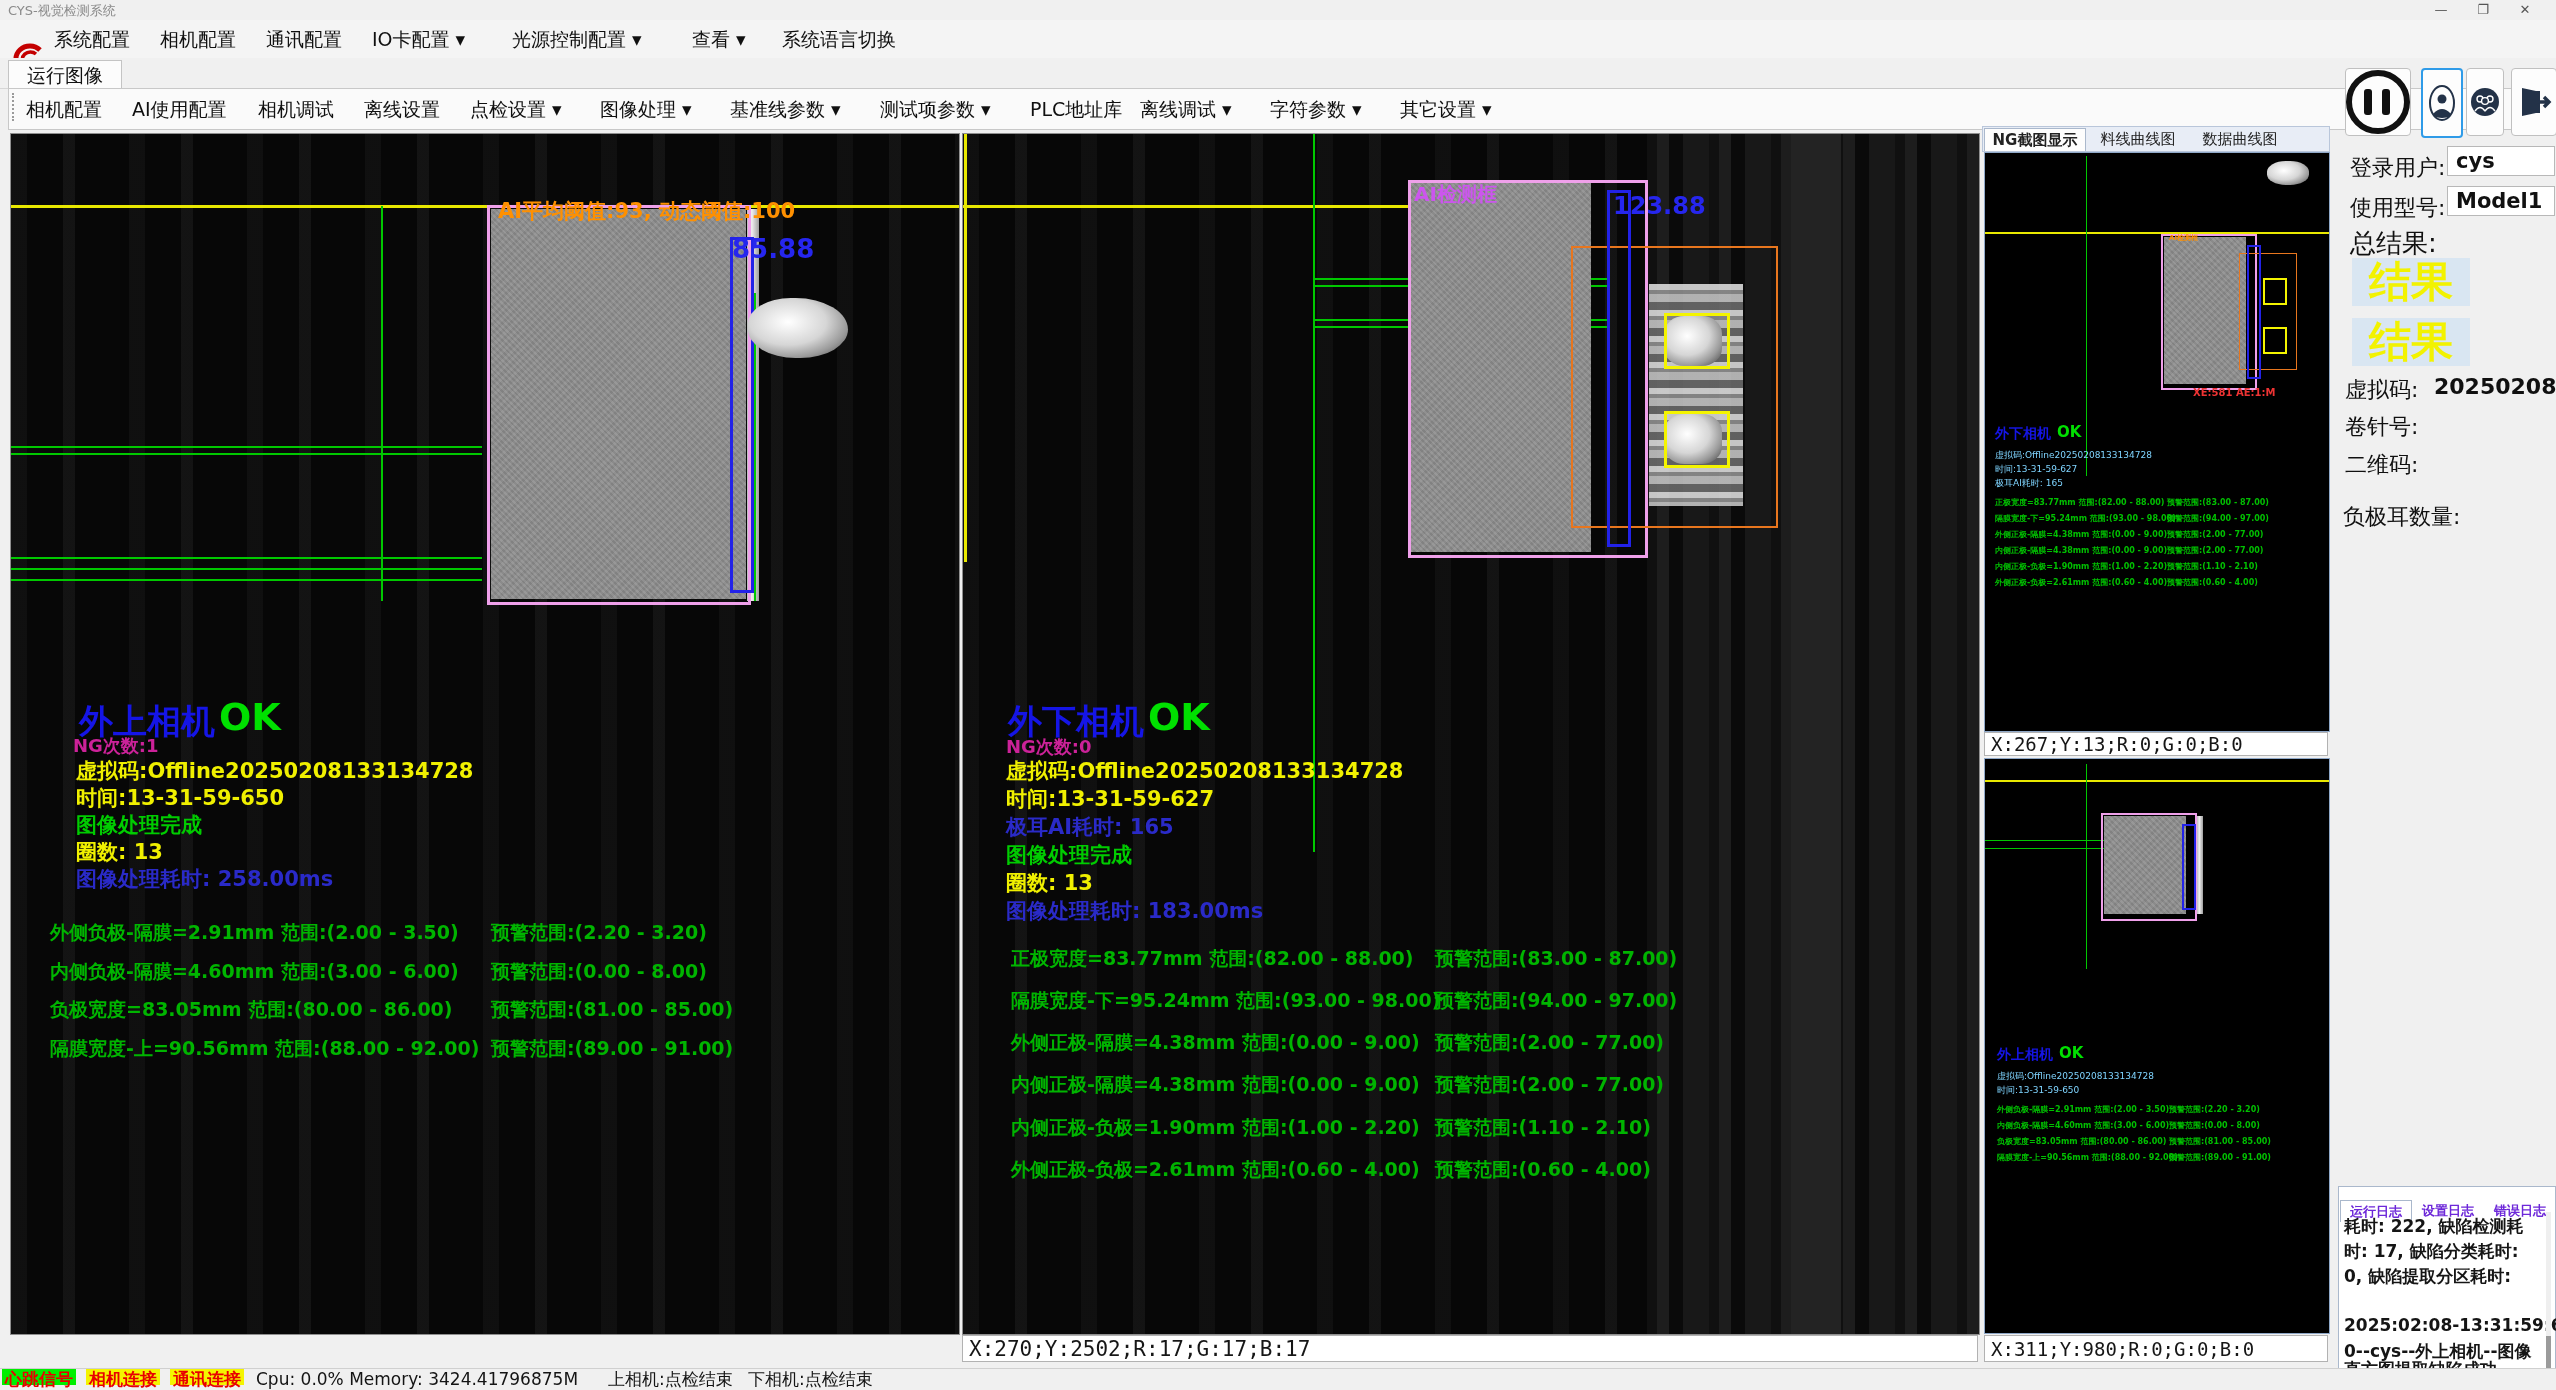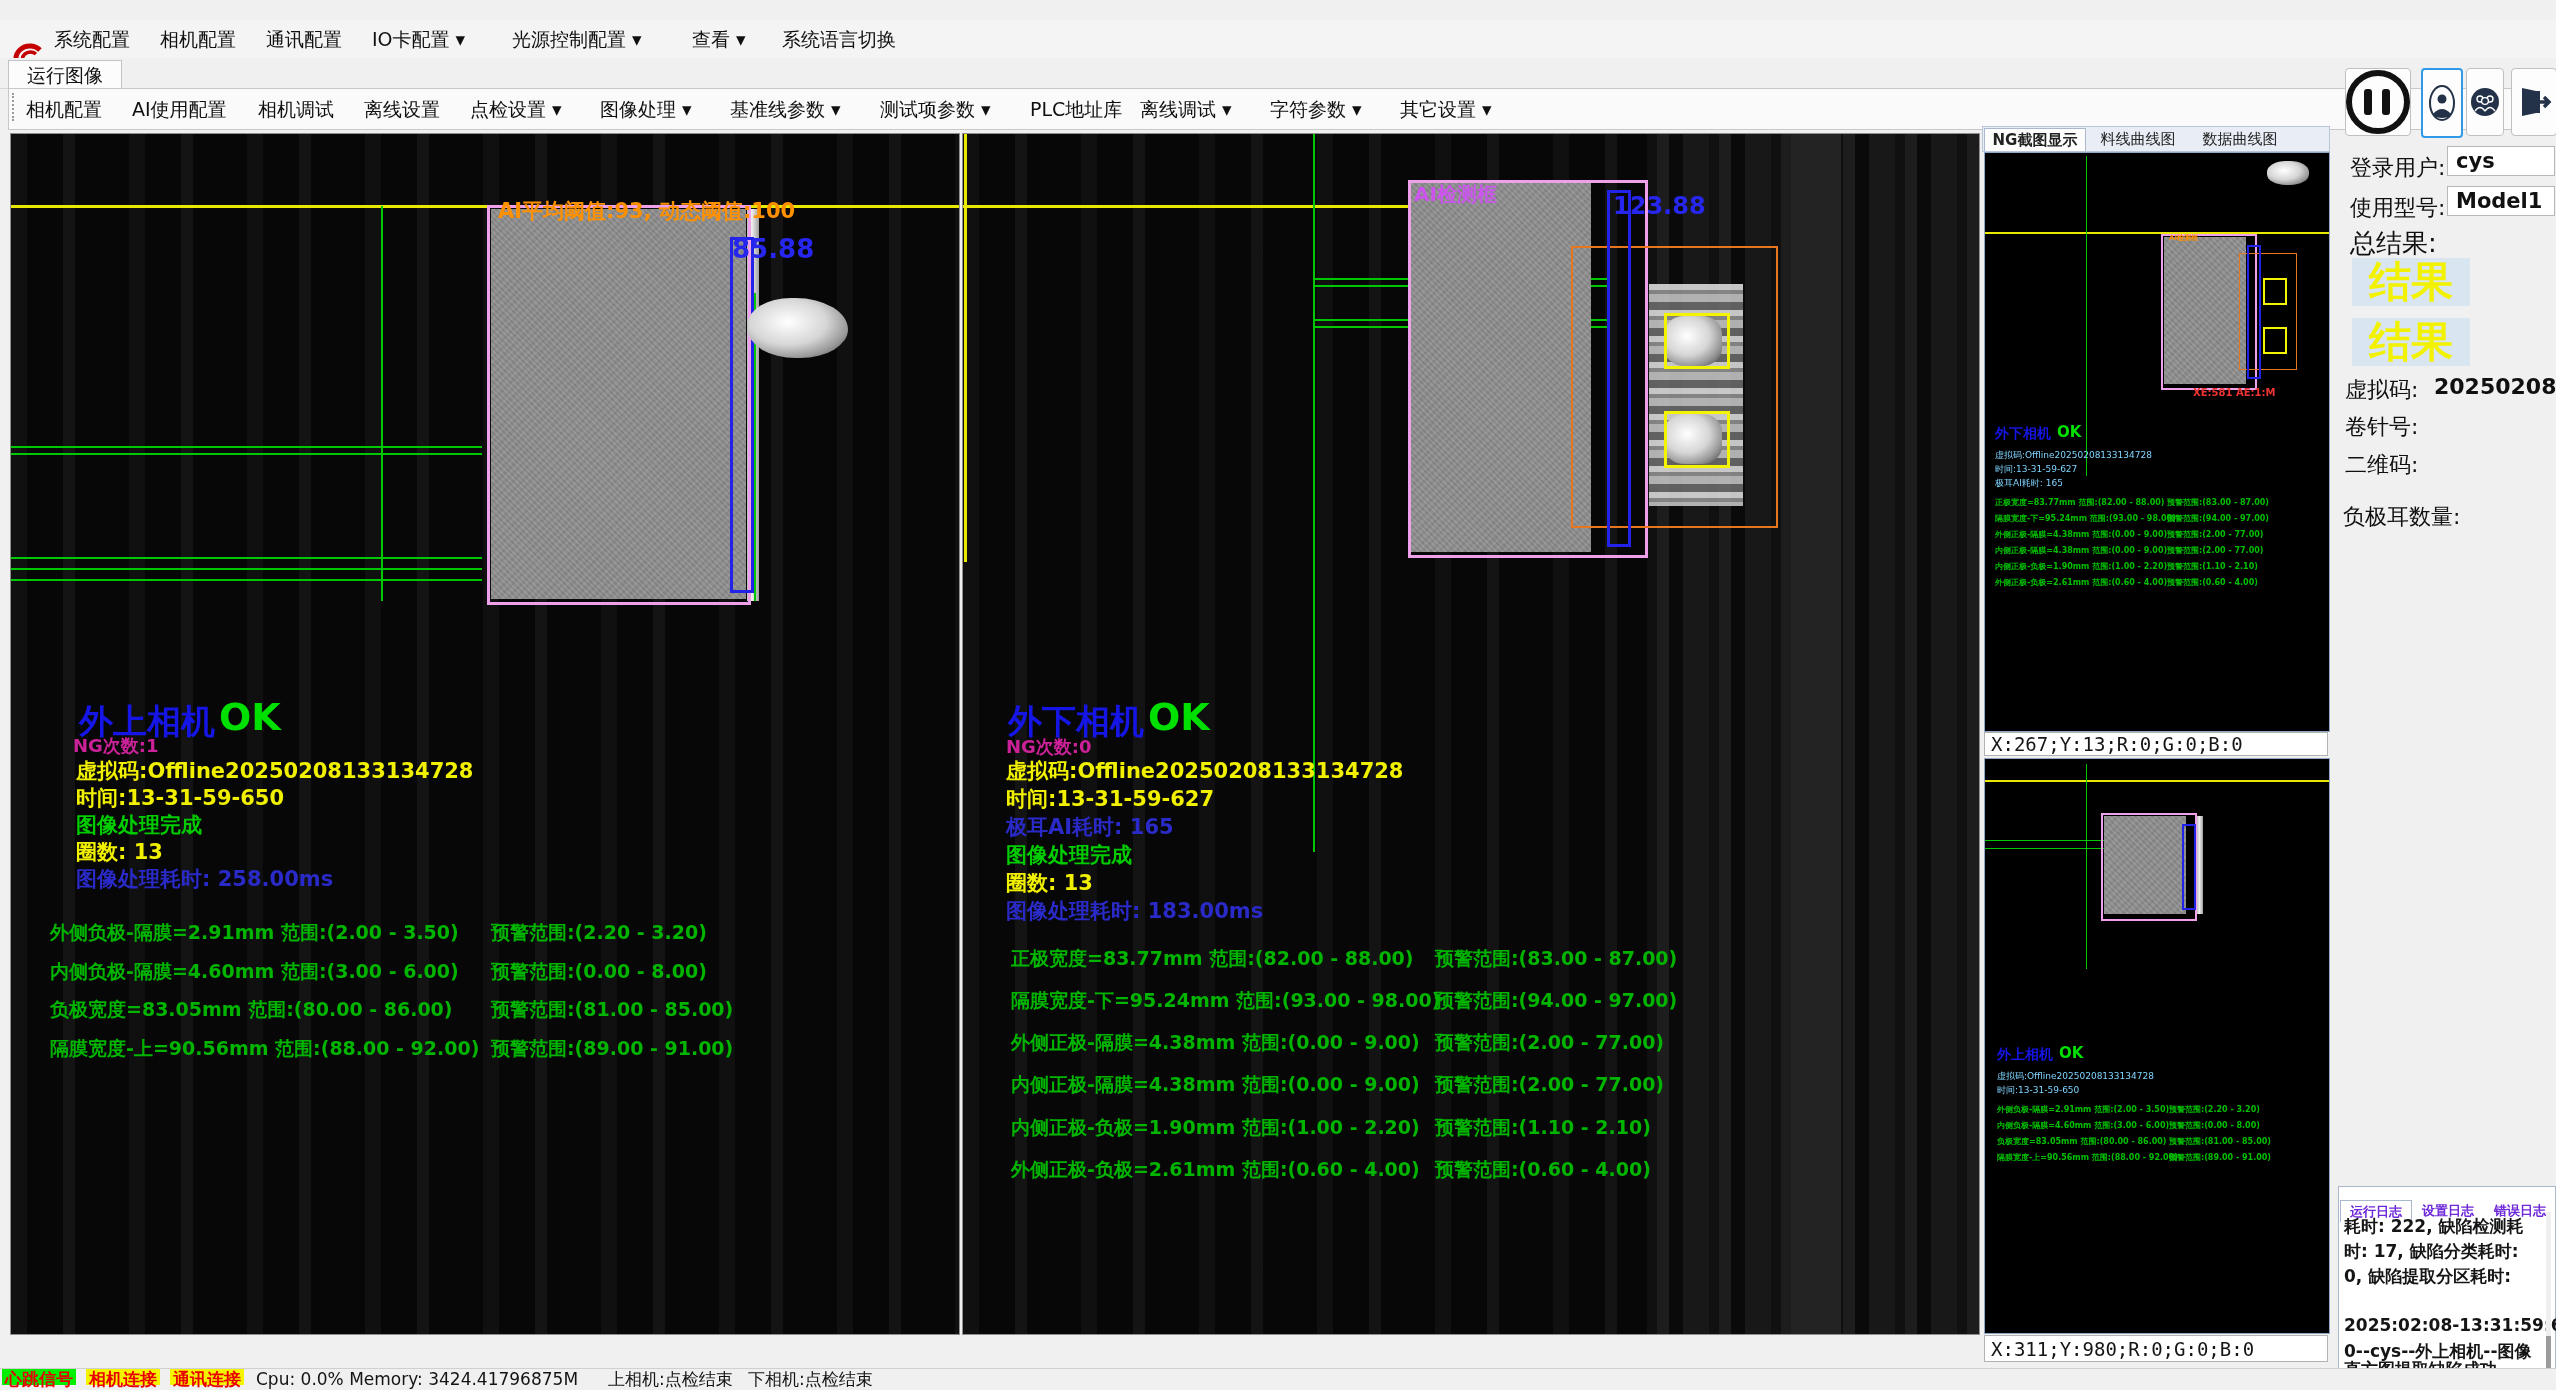--- a/index.html
+++ b/index.html
@@ -70,20 +70,26 @@
   .st-text{top:1369px;font-size:17px;color:#141414;line-height:20px;white-space:nowrap;}
   .pause-circle{width:52px;height:52px;border:6px solid #111;border-radius:50%;position:relative;}
   .pause-circle:before,.pause-circle:after{content:"";position:absolute;top:13px;width:8px;height:26px;background:#111;border-radius:3px;}
   .pause-circle:before{left:12px;} .pause-circle:after{left:30px;}
 </style>
 </head>
 <body>
 
 <div id="stage">
 
+  <div class="abs titlebar">
+    <div class="abs title-text nowrap">CYS-视觉检测系统</div>
+    <div class="abs winbtn" style="left:2426px;">—</div>
+    <div class="abs winbtn" style="left:2468px;">❐</div>
+    <div class="abs winbtn" style="left:2510px;">✕</div>
+  </div>
 
   <div class="abs menubar">
     <svg class="abs" style="left:6px;top:22px;" width="42" height="34" viewBox="0 0 42 34">
       <path d="M34 8 A14 13 0 1 0 34 26" fill="none" stroke="#c40000" stroke-width="5"></path>
       <path d="M30 12 A8 7 0 1 0 30 22" fill="none" stroke="#c40000" stroke-width="3.5"></path>
     </svg>
   </div>
   <div class="abs menu-item" style="left:54px;">系统配置</div>
   <div class="abs menu-item" style="left:160px;">相机配置</div>
   <div class="abs menu-item" style="left:266px;">通讯配置</div>
@@ -186,20 +192,21 @@
     <div class="m-row" style="left:472px;top:854px;">预警范围:(94.00 - 97.00)</div>
     <div class="m-row" style="left:48px;top:896px;">外侧正极-隔膜=4.38mm 范围:(0.00 - 9.00)</div>
     <div class="m-row" style="left:472px;top:896px;">预警范围:(2.00 - 77.00)</div>
     <div class="m-row" style="left:48px;top:938px;">内侧正极-隔膜=4.38mm 范围:(0.00 - 9.00)</div>
     <div class="m-row" style="left:472px;top:938px;">预警范围:(2.00 - 77.00)</div>
     <div class="m-row" style="left:48px;top:981px;">内侧正极-负极=1.90mm 范围:(1.00 - 2.20)</div>
     <div class="m-row" style="left:472px;top:981px;">预警范围:(1.10 - 2.10)</div>
     <div class="m-row" style="left:48px;top:1023px;">外侧正极-负极=2.61mm 范围:(0.60 - 4.00)</div>
     <div class="m-row" style="left:472px;top:1023px;">预警范围:(0.60 - 4.00)</div>
   </div>
+  <div class="abs coordbar" style="left:962px;top:1335px;width:1016px;height:27px;">X:270;Y:2502;R:17;G:17;B:17</div>
 
   <div class="abs side-tabstrip"></div>
   <div class="abs side-tab active" style="left:1984px;width:100px;">NG截图显示</div>
   <div class="abs side-tab" style="left:2090px;width:96px;">料线曲线图</div>
   <div class="abs side-tab" style="left:2192px;width:96px;">数据曲线图</div>
 
   <div class="abs preview" style="left:1984px;top:152px;width:344px;height:578px;">
     <div class="abs hline-y" style="left:0;top:79px;width:344px;height:2px;"></div>
     <div class="abs vline-g" style="left:101px;top:3px;height:320px;width:1px;"></div>
     <div class="abs metal" style="left:282px;top:8px;width:42px;height:24px;border-radius:45%;"></div>

